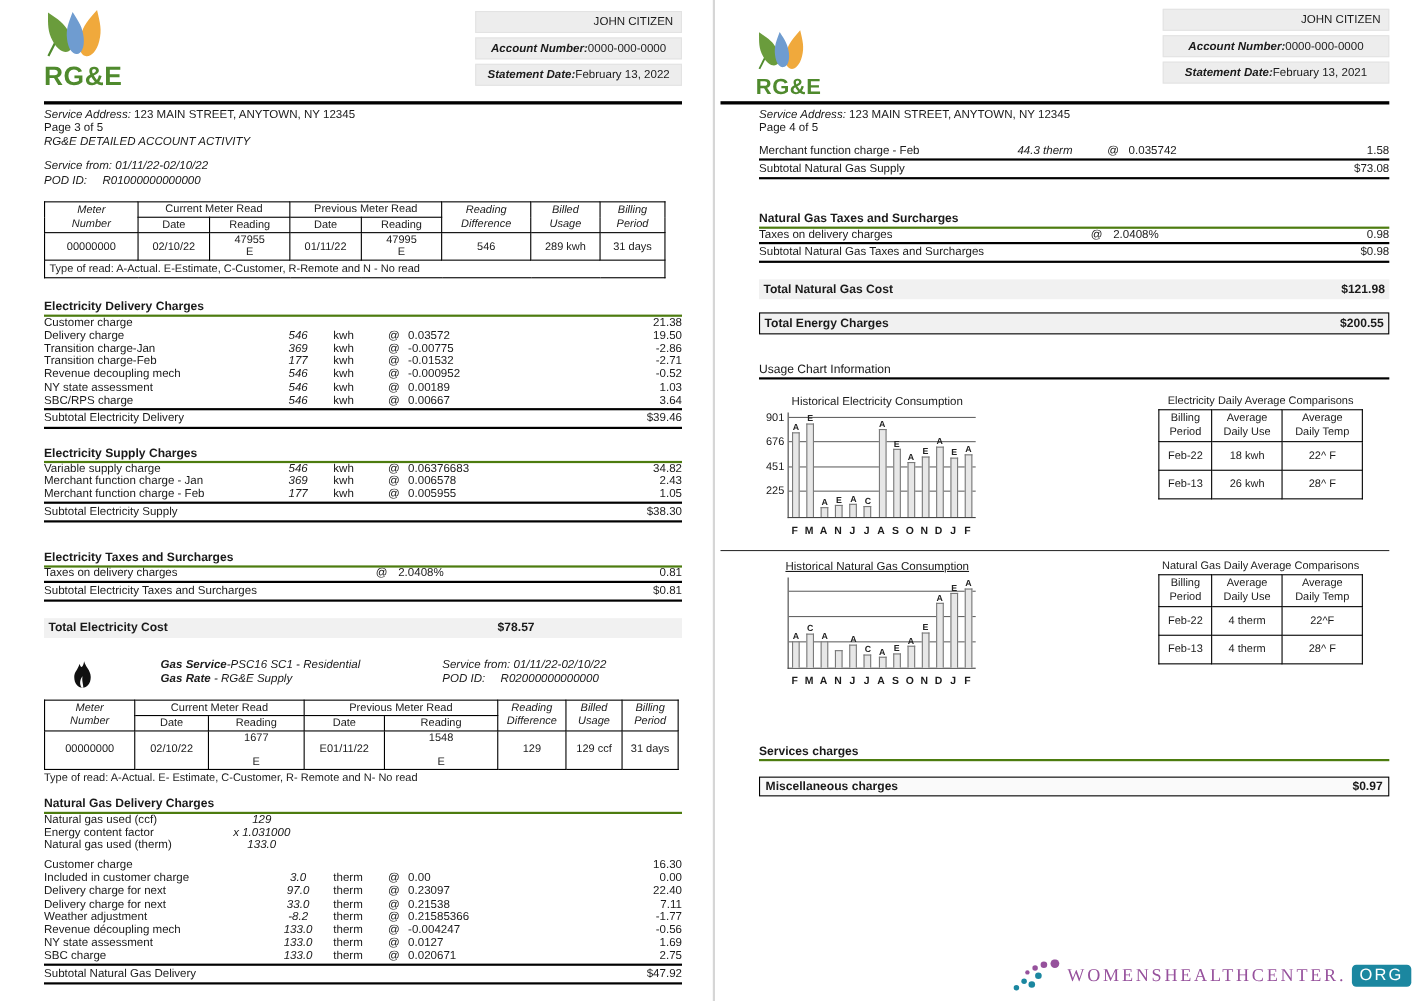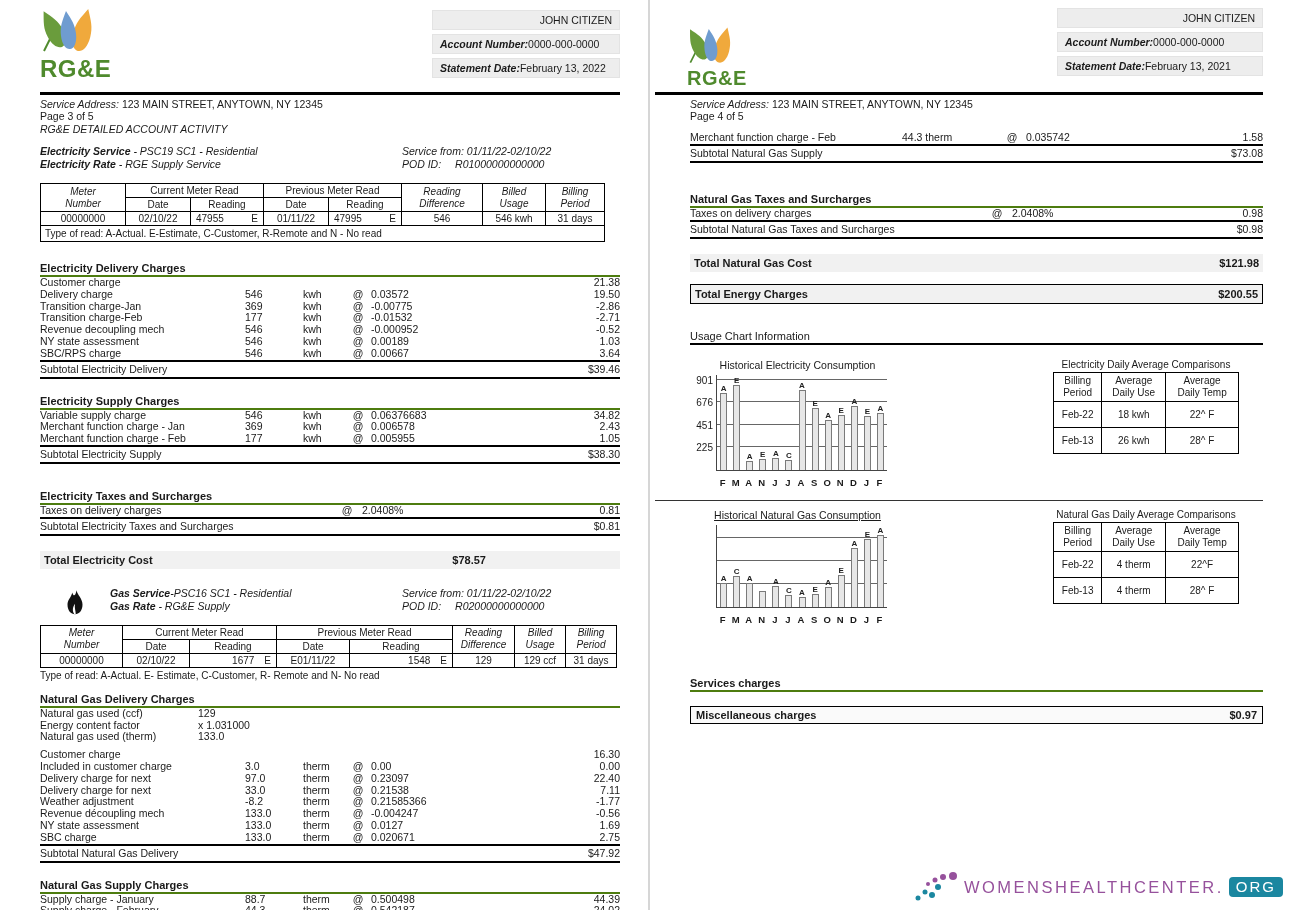--- a/index.html
+++ b/index.html
@@ -11,57 +11,57 @@
   .page-right{left:690px;width:573px;}
 
   
   .pg-header{position:relative;height:92px;}
   .logo{position:absolute;left:0;top:5px;}
   .logo .logo-text{font-size:24px;font-weight:bold;color:#4f8a2d;letter-spacing:.5px;line-height:1;margin-top:-2px;}
   .logo-sm .logo-text{font-size:20px;}
   .hboxes{position:absolute;right:0;top:10px;width:188px;}
   .page-right .hboxes{width:206px;top:8px;}
   .hbox{background:#ededed;border:1px solid #e3e3e3;padding:3px 7px;margin-bottom:4px;
-        font-size:10.5px;display:flex;justify-content:flex-start;}
+        font-size:10.5px;display:flex;justify-content:center;}
   .hbox.name{justify-content:flex-end;}
   .hlabel{font-weight:bold;font-style:italic;}
   .thick-rule{border-top:3px solid #000;height:0;}
   .page-right .thick-rule{margin-left:-35px;}
   .addr-row{display:flex;justify-content:space-between;font-size:10.5px;margin-top:3px;flex-direction:column;}
   .addr-left .it{font-style:italic;}
   .page-left .page-ind{margin-right:90px;}
   .doc-title{font-size:10.5px;font-style:italic;margin-top:1px;}
 
   
   .svc-block{display:grid;grid-template-columns:1fr 218px;font-size:10.5px;font-style:italic;margin-top:10px;}
-  .svc-block.gas{grid-template-columns:70px 1fr 218px;margin-top:18px;}
+  .svc-block.gas{grid-template-columns:70px 1fr 218px;margin-top:18px;gap:36px;}
   .svc-line{line-height:13px;}
   .svc-label{font-weight:bold;}
   .pod-val{display:inline-block;margin-left:14px;}
   .flame-cell{display:flex;align-items:flex-start;justify-content:center;padding-top:2px;}
 
   
   .meter-table{border-collapse:collapse;font-size:10px;margin-top:12px;}
   .meter-table th,.meter-table td{border:1px solid #000;padding:1px 3px;text-align:center;font-weight:400;}
   .meter-table{border:1.5px solid #000;}
   .twoline{white-space:pre-line;line-height:12px;font-style:italic;}
   .meter-table .note-cell{text-align:left;font-size:10px;padding:2px 4px;}
-  .rd-cell{display:flex;justify-content:space-between;padding:0 2px;}
+  .rd-cell{display:flex;justify-content:space-between;padding:0 2px;flex-direction:column;}
   .rd-right{justify-content:flex-end;gap:10px;}
   .gas-note{font-size:10px;margin-top:2px;}
 
   
   .sec{margin-top:16px;}
   .sec-title{font-size:11px;font-weight:bold;border-bottom:2px solid #4d7c0f;padding-bottom:1px;}
   .crow{display:grid;font-size:10.5px;line-height:11.8px;}
   .charge-row{grid-template-columns:205px 52px 48px 26px 98px 1fr;}
   .calc-row{grid-template-columns:158px 80px;}
   .tax-row{grid-template-columns:292px 30px 110px 1fr;}
   .carry-row{grid-template-columns:212px 96px 28px 92px 1fr;}
-  .c-qty,.c-value{text-align:left;}
+  .c-qty,.c-value{text-align:center;font-style:italic;}
   .c-unit{padding-left:6px;}
   .c-at{text-align:center;}
   .c-amount{text-align:right;}
   .rows-gap{height:6px;}
   .subtotal-row{display:flex;justify-content:space-between;font-size:10.5px;
                 border-top:2.5px solid #000;border-bottom:2px solid #000;padding:1px 0 2px;}
   .total-row{background:#f1f1f1;font-size:11px;font-weight:bold;display:flex;
              justify-content:space-between;padding:3px 4px;margin-top:15px;}
   .total-row .inset-amt{margin-right:130px;}
   .total-row.boxed{border:1px solid #000;}
@@ -94,21 +94,21 @@
   .comp-table th{white-space:pre-line;line-height:12px;padding:2px 1px;}
   .comp-table td{padding:7px 1px;}
   .mid-rule{border-top:1.5px solid #333;margin-left:-35px;margin-top:12px;}
 
   
   .svc-charges-rows .crow{font-weight:bold;}
   .svc-charges-rows .c-label{padding-left:72px;}
 
   
   .site-footer{position:absolute;right:10px;bottom:8px;display:flex;align-items:center;gap:5px;}
-  .site-name{font-size:16.5px;letter-spacing:2.5px;color:#96519c;}
+  .site-name{font-size:16.5px;letter-spacing:2.5px;color:#96519c;font-family:Liberation Serif, serif;}
   .site-tld{font-size:15px;letter-spacing:2px;color:#fff;background:#1b87a0;border-radius:4px;padding:1px 7px 2px;}
 </style>
 </head>
 <body>
 
 <div class="canvas">
   <div class="page-divider"></div>
 
   <div class="page page-left">
     <div class="pg-header">
@@ -136,24 +136,20 @@
       </div>
     </div>
     <div class="thick-rule"></div>
     <div class="addr-row">
       <span class="addr-left"><span class="it">Service Address:</span> <span>123 MAIN STREET, ANYTOWN, NY 12345</span></span>
       <span class="page-ind">Page 3 of 5</span>
     </div>
     <div class="doc-title">RG&amp;E DETAILED ACCOUNT ACTIVITY</div>
 
     <div class="svc-block">
-      <div>
-        <div class="svc-line"><span class="svc-label">Electricity Service</span><span> - PSC19 SC1 - Residential</span></div>
-        <div class="svc-line"><span class="svc-label">Electricity Rate</span><span> - RGE Supply Service</span></div>
-      </div>
       <div>
         <div class="svc-line"><span>Service from:</span> <span>01/11/22-02/10/22</span></div>
         <div class="svc-line"><span>POD ID:</span><span class="pod-val">R01000000000000</span></div>
       </div>
     </div>
 
     <table class="meter-table">
       <tbody>
           <tr>
         <th rowspan="2" class="twoline" style="width:78px">Meter
@@ -183,21 +179,21 @@
               </span>
             </td>
         <td>01/11/22</td>
         <td>
               <span class="rd-cell">
                 <span>47995</span>
                 <span>E</span>
               </span>
             </td>
         <td>546</td>
-        <td>546 kwh</td>
+        <td>289 kwh</td>
         <td>31 days</td>
       </tr>
       <tr>
             <td colspan="8" class="note-cell">Type of read: A-Actual. E-Estimate, C-Customer, R-Remote and N - No read</td>
           </tr>
     </tbody>
       </table>
 
     <div class="sec" style="margin-top:20px">
       <div class="sec-title">Electricity Delivery Charges</div>

